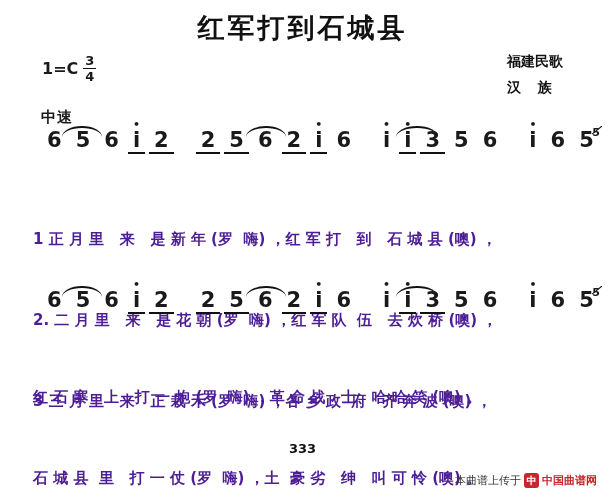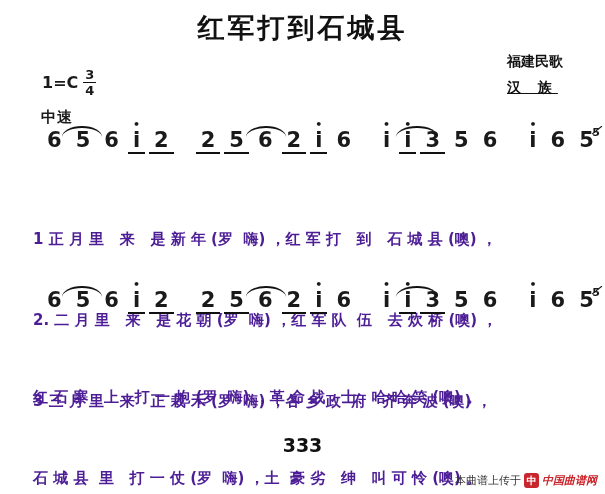--- a/index.html
+++ b/index.html
@@ -39,26 +39,25 @@
     top: 48px;
     right: 42px;
     text-align: left;
     font-size: 14px;
     font-weight: bold;
     line-height: 26px;
     color: #111;
   }
   .credits .line2 {
     letter-spacing: 6px;
-    text-decoration: underline;
   }
   
   .keysig {
     position: absolute;
-    top: 69px;
+    top: 55px;
     left: 42px;
     font-size: 16px;
     font-weight: bold;
     display: flex;
     align-items: center;
     height: 26px;
   }
   .keysig .frac {
     display: inline-flex;
     flex-direction: column;
@@ -178,21 +177,21 @@
     height: 27px;
     letter-spacing: 0px;
   }
   
   .page-number {
     position: absolute;
     bottom: 38px;
     left: 0;
     width: 605px;
     text-align: center;
-    font-size: 19px;
+    font-size: 13px;
     font-weight: bold;
     color: #111;
   }
   
   .footer {
     position: absolute;
     bottom: 6px;
     right: 8px;
     font-size: 11px;
     color: #333;
@@ -208,21 +207,20 @@
     border-radius: 3px;
     font-size: 10px;
     line-height: 15px;
     text-align: center;
     margin: 0 3px;
     font-weight: bold;
   }
   .footer .site {
     color: #c9252c;
     font-weight: bold;
-    font-style: italic;
   }
 </style>
 </head>
 <body>
 
 <div class="sheet">
 
   <div class="title">红军打到石城县</div>
 
   <div class="credits">

